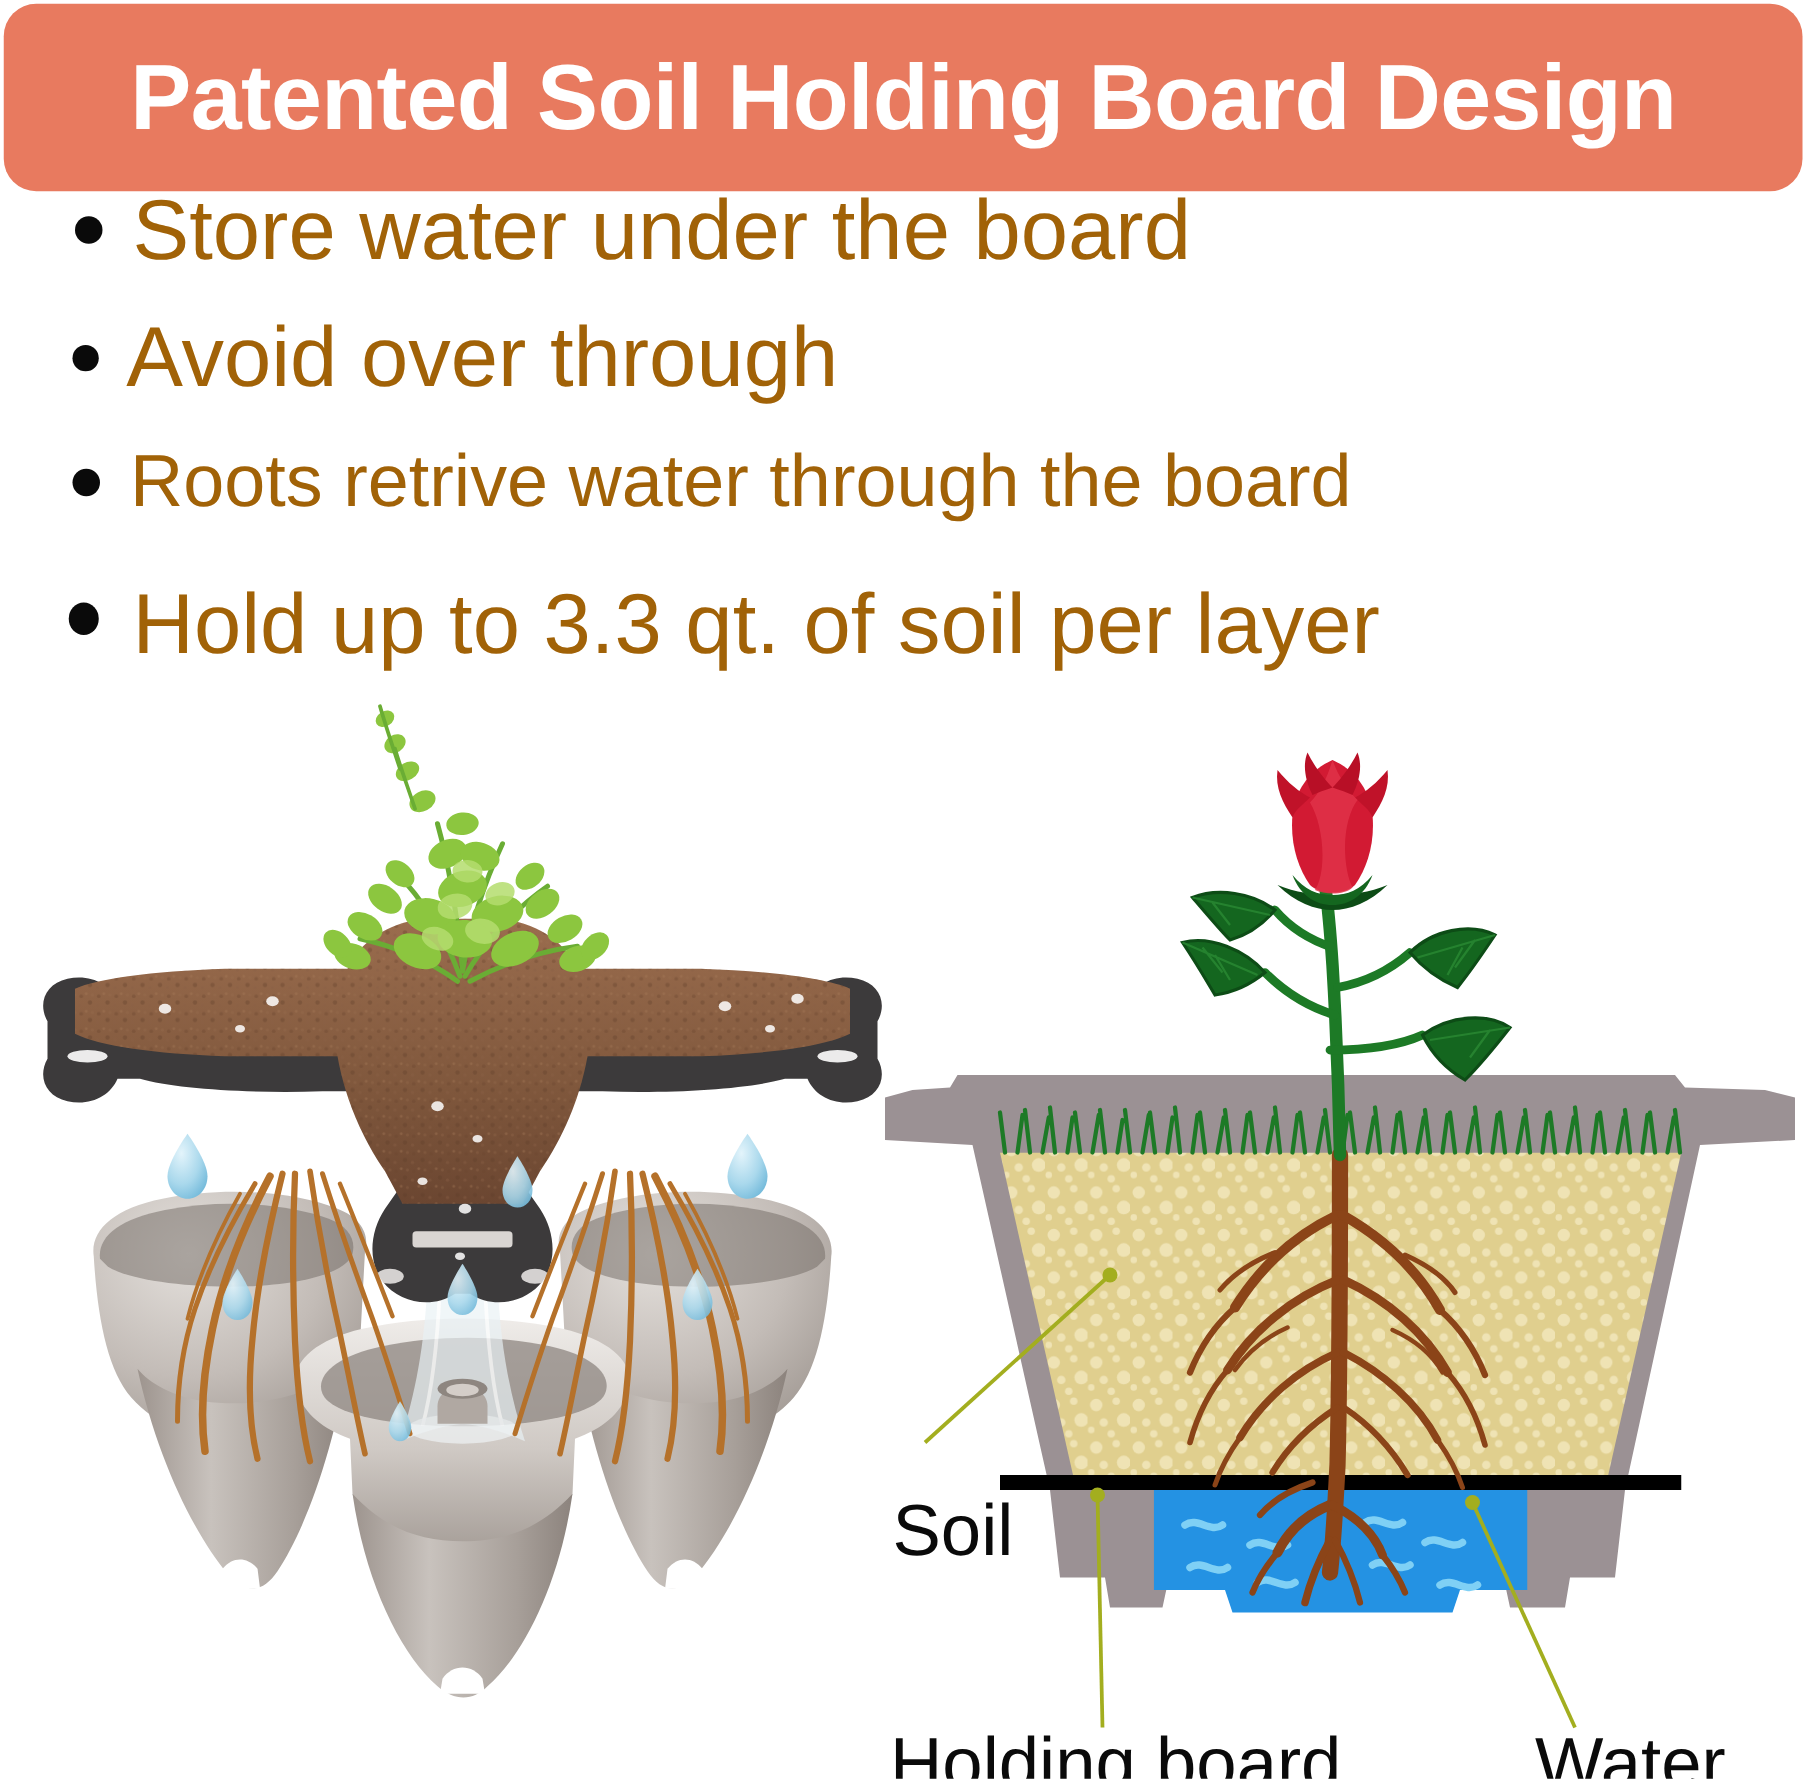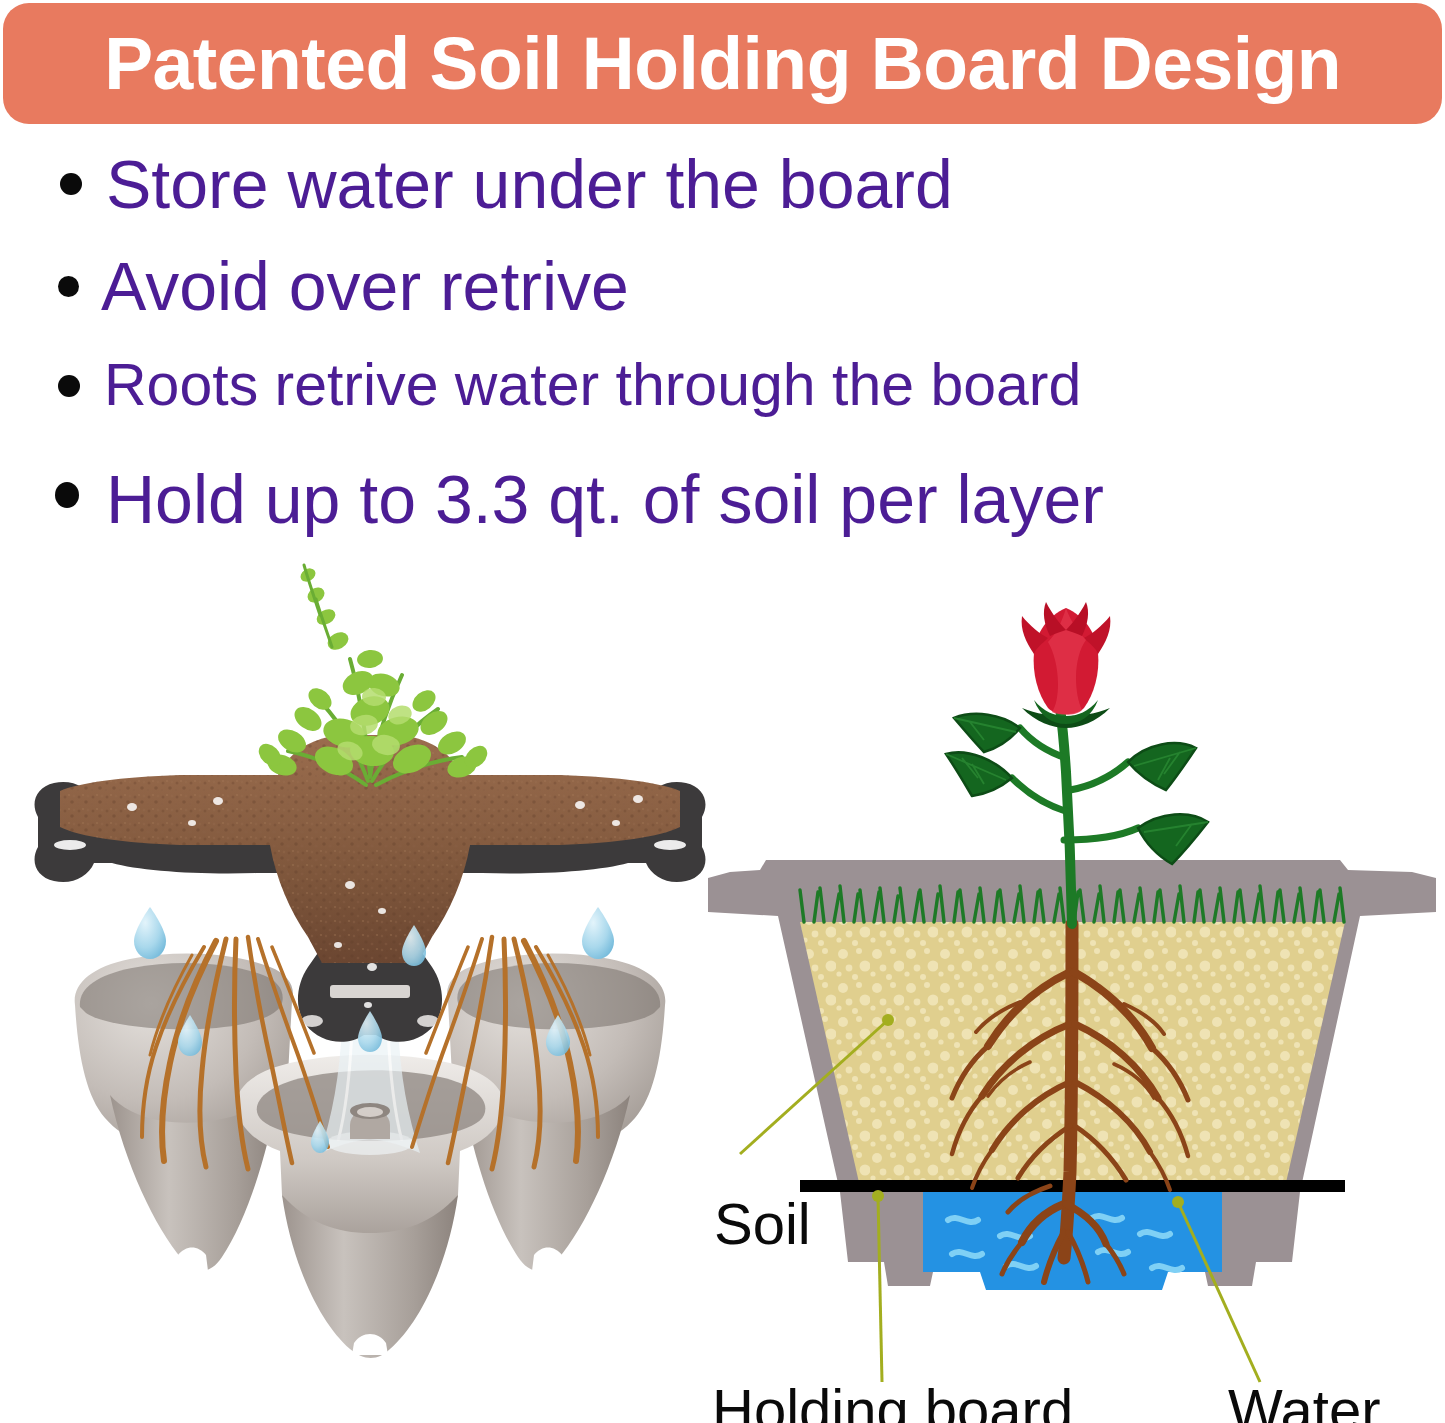--- a/index.html
+++ b/index.html
@@ -15,21 +15,21 @@
     font-family: "Liberation Sans", sans-serif;
     -webkit-font-smoothing: antialiased;
   }
 
   
   #header-banner {
     position: absolute;
     left: 3px;
     top: 3px;
     width: 1439px;
-    height: 121px;
+    height: 150px;
     background: #e87a5f;
     border-radius: 26px;
     box-sizing: border-box;
     display: flex;
     align-items: center;
     justify-content: center;
   }
   #header-title {
     color: #ffffff;
     font-family: "Liberation Sans Narrow", "Liberation Sans", sans-serif;
@@ -58,21 +58,21 @@
     align-items: center;
     white-space: nowrap;
   }
   .feature-bullet {
     display: inline-block;
     background: #0a0a0a;
     border-radius: 50%;
     flex: 0 0 auto;
   }
   .feature-text {
-    color: #4c1d95;
+    color: #a16207;
     font-family: "Liberation Sans", sans-serif;
     font-weight: 400;
     line-height: 1;
   }
 
   .feature-item.i0 { left: 60px; top: 10px; }
   .feature-item.i0 .feature-bullet { width: 22px; height: 22px; margin-right: 24px; }
   .feature-item.i0 .feature-text { font-size: 68px; }
 
   .feature-item.i1 { left: 58px; top: 112px; }
@@ -117,21 +117,21 @@
   <div id="header-title">Patented Soil Holding Board Design</div>
 </div>
 
 <ul id="feature-list">
   <li class="feature-item i0">
     <span class="feature-bullet"></span>
     <span class="feature-text">Store water under the board</span>
   </li>
   <li class="feature-item i1">
     <span class="feature-bullet"></span>
-    <span class="feature-text">Avoid over retrive</span>
+    <span class="feature-text">Avoid over through</span>
   </li>
   <li class="feature-item i2">
     <span class="feature-bullet"></span>
     <span class="feature-text">Roots retrive water through the board</span>
   </li>
   <li class="feature-item i3">
     <span class="feature-bullet"></span>
     <span class="feature-text">Hold up to 3.3 qt. of soil per layer</span>
   </li>
 </ul>

